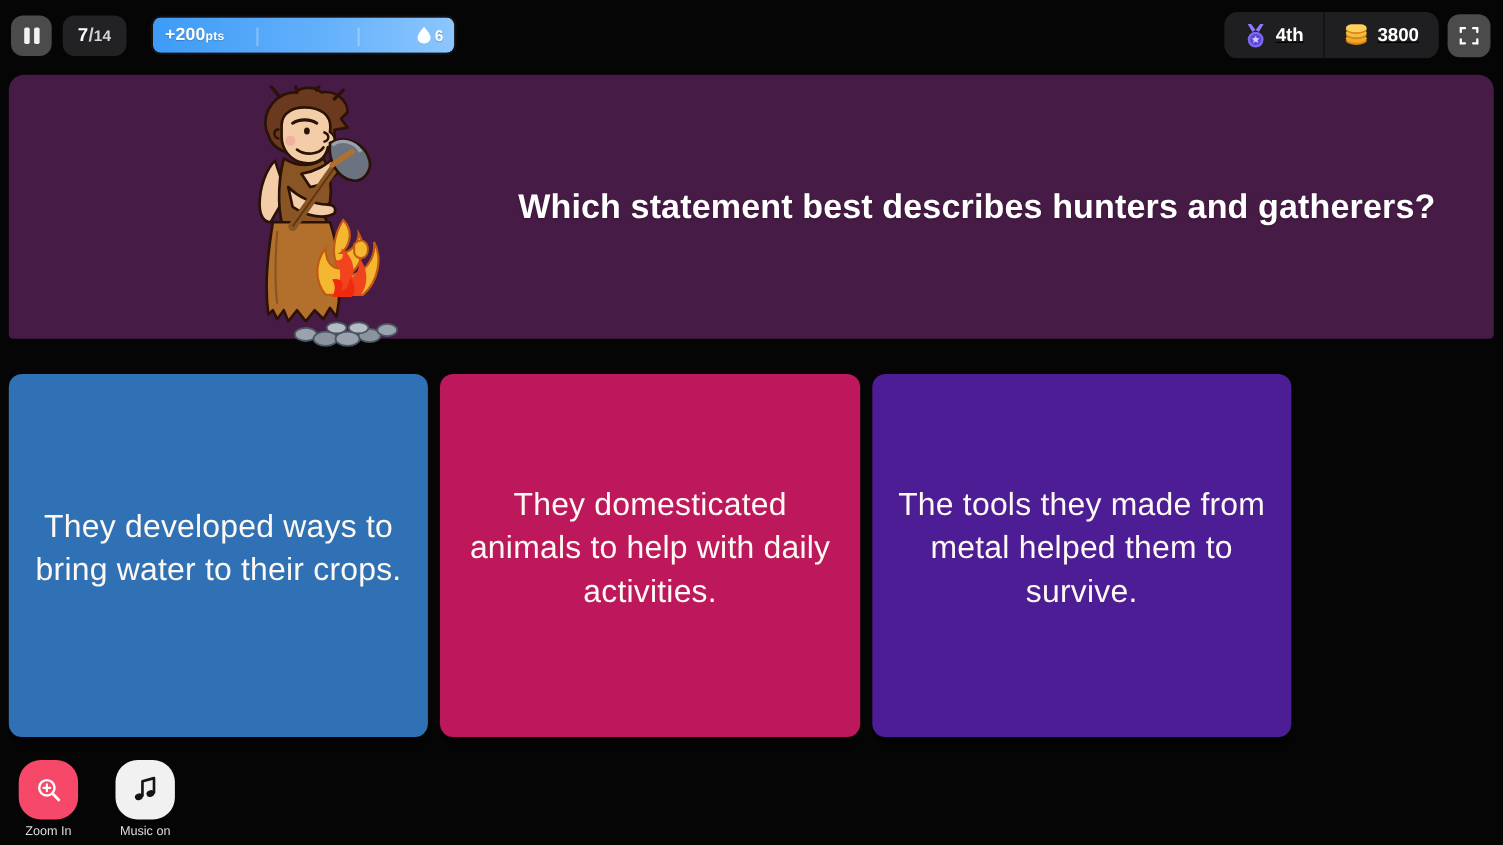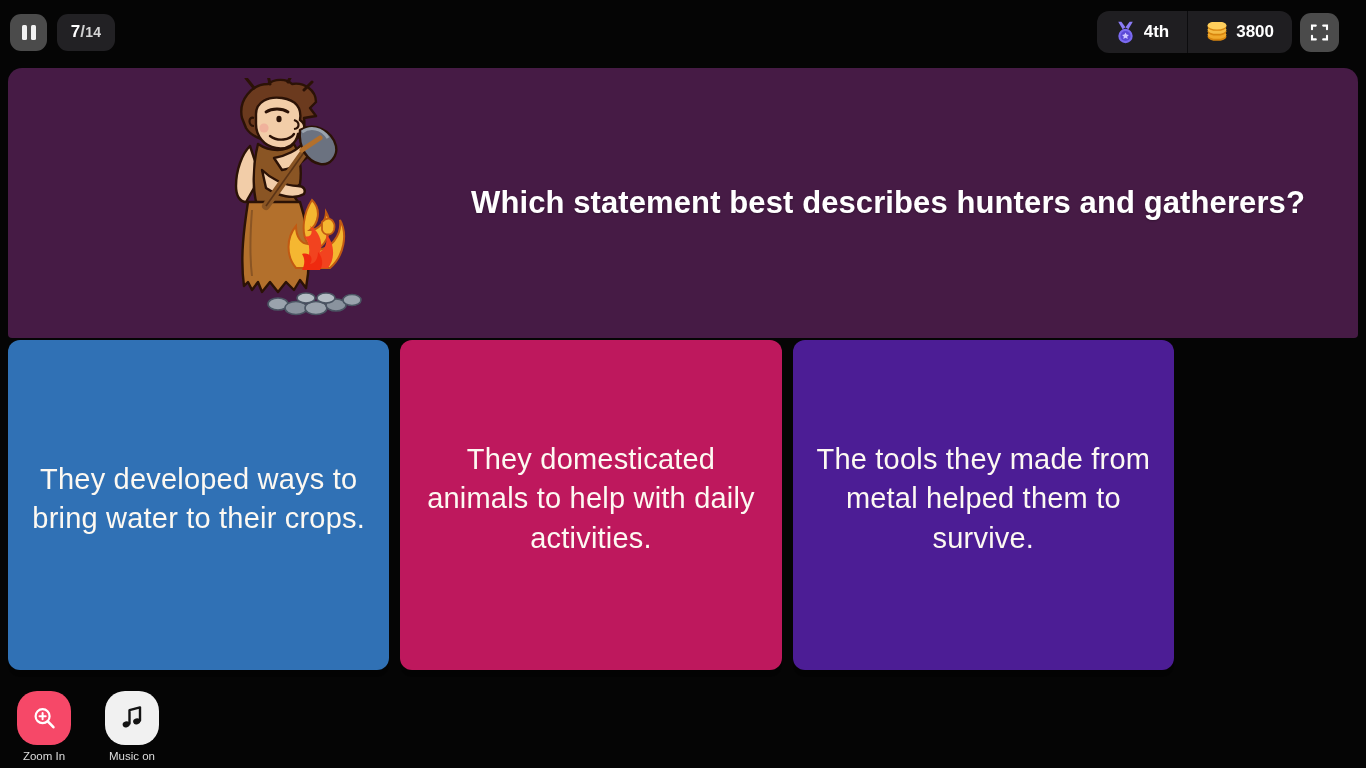--- a/index.html
+++ b/index.html
@@ -84,21 +84,22 @@
     position: absolute; right: 10px; top: 50%;
     transform: translateY(-50%);
     display: flex; align-items: center; gap: 3px;
     color: #fff; font-size: 14px; font-weight: 600;
     text-shadow: 0 1px 1px rgba(0,0,0,.22);
   }
 
   .topbar-right {
     margin-left: auto;
     display: flex; align-items: center; gap: 8px;
-    padding-right: 27px;
+    padding-right: 11px;
+    text-decoration: underline;
   }
   .stats-group {
     display: flex; align-items: center;
     height: 42px;
     background: #1f1e21;
     border-radius: 12px;
     overflow: hidden;
   }
   .stat {
     display: flex; align-items: center; gap: 8px;
@@ -111,21 +112,21 @@
     border-radius: 11px;
     background: #4b4b4b;
     display: flex; align-items: center; justify-content: center;
     cursor: pointer;
   }
 
   
   .question-panel {
     position: absolute;
     left: 8px; top: 68px;
-    width: 1350px; height: 270px;
+    width: 1350px; height: 240px;
     background: #461b45;
     border-radius: 14px 14px 4px 4px;
     display: flex; align-items: center; padding-left: 14px;
   }
   .illus {
     position: absolute;
     left: 196px; top: 10px;
     width: 180px; height: 250px;
   }
   .question-text {
@@ -202,20 +203,36 @@
         <span class="bar"></span>
         <span class="bar"></span>
       </div>
 
       <div class="counter-pill">
         <span>7</span>
           <span class="slash">/</span>
           <span class="total">14</span>
       </div>
 
+      <div class="progress-wrap">
+        <div class="progress-fill"></div>
+        <div class="progress-ticks">
+          <i style="left:94px"></i>
+          <i style="left:186px"></i>
+        </div>
+        <div class="pts">
+          <span>+200</span><small>pts</small>
+        </div>
+        <div class="streak">
+          <svg width="13" height="16" viewBox="0 0 13 16">
+            <path d="M6.5 0.6 C6.5 0.6 0.6 6.6 0.6 10.2 C0.6 13.4 3.2 15.6 6.5 15.6 C9.8 15.6 12.4 13.4 12.4 10.2 C12.4 6.6 6.5 0.6 6.5 0.6 Z" fill="#ffffff"></path>
+          </svg>
+          <span>6</span>
+        </div>
+      </div>
     </div>
 
     <div class="topbar-right">
       <div class="stats-group">
 
         <div class="stat">
           <svg width="21" height="23" viewBox="0 0 21 23">
             <path d="M3.2 0.8 L7.6 8.2 L10.5 6.3 L6.4 0.8 Z" fill="#8b7cf6"></path>
             <path d="M17.8 0.8 L13.4 8.2 L10.5 6.3 L14.6 0.8 Z" fill="#8b7cf6"></path>
             <circle cx="10.5" cy="15" r="7.2" fill="#7b6af0"></circle>

